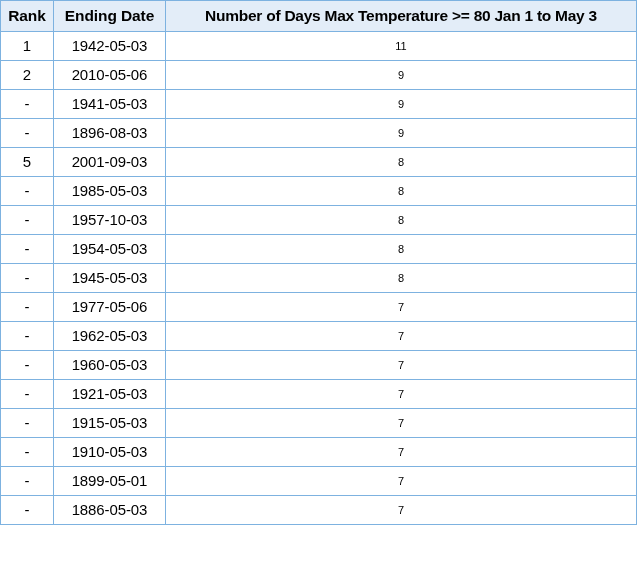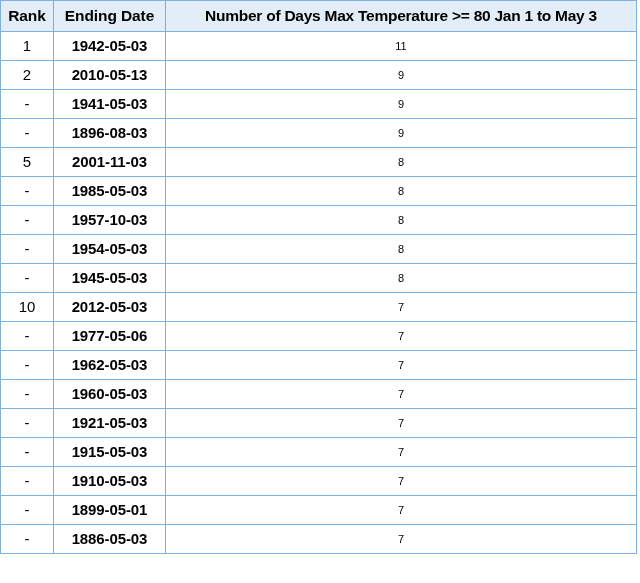--- a/index.html
+++ b/index.html
@@ -60,21 +60,21 @@
 
   table.climate-table tbody td {
     background: #ffffff;
     font-weight: normal;
     font-size: 15px;
     height: 28px;
     line-height: 28px;
   }
 
   table.climate-table tbody td.cell-rank   { font-size: 15px; }
-  table.climate-table tbody td.cell-date   { font-size: 15px; letter-spacing: -0.1px; font-weight: bold; }
+  table.climate-table tbody td.cell-date   { font-size: 15px; letter-spacing: -0.1px; }
   table.climate-table tbody td.cell-value  { font-size: 11px; }
 </style>
 </head>
 <body>
 
 <div id="climate-table-wrap">
   <table class="climate-table">
     <colgroup>
       <col class="col-rank">
       <col class="col-date">
@@ -88,36 +88,36 @@
       </tr>
     </thead>
     <tbody id="table-body">
         <tr>
           <td class="cell-rank">1</td>
           <td class="cell-date">1942-05-03</td>
           <td class="cell-value">11</td>
         </tr>
         <tr>
           <td class="cell-rank">2</td>
-          <td class="cell-date">2010-05-13</td>
+          <td class="cell-date">2010-05-06</td>
           <td class="cell-value">9</td>
         </tr>
         <tr>
           <td class="cell-rank">-</td>
           <td class="cell-date">1941-05-03</td>
           <td class="cell-value">9</td>
         </tr>
         <tr>
           <td class="cell-rank">-</td>
           <td class="cell-date">1896-08-03</td>
           <td class="cell-value">9</td>
         </tr>
         <tr>
           <td class="cell-rank">5</td>
-          <td class="cell-date">2001-11-03</td>
+          <td class="cell-date">2001-09-03</td>
           <td class="cell-value">8</td>
         </tr>
         <tr>
           <td class="cell-rank">-</td>
           <td class="cell-date">1985-05-03</td>
           <td class="cell-value">8</td>
         </tr>
         <tr>
           <td class="cell-rank">-</td>
           <td class="cell-date">1957-10-03</td>
@@ -125,25 +125,20 @@
         </tr>
         <tr>
           <td class="cell-rank">-</td>
           <td class="cell-date">1954-05-03</td>
           <td class="cell-value">8</td>
         </tr>
         <tr>
           <td class="cell-rank">-</td>
           <td class="cell-date">1945-05-03</td>
           <td class="cell-value">8</td>
-        </tr>
-        <tr>
-          <td class="cell-rank">10</td>
-          <td class="cell-date">2012-05-03</td>
-          <td class="cell-value">7</td>
         </tr>
         <tr>
           <td class="cell-rank">-</td>
           <td class="cell-date">1977-05-06</td>
           <td class="cell-value">7</td>
         </tr>
         <tr>
           <td class="cell-rank">-</td>
           <td class="cell-date">1962-05-03</td>
           <td class="cell-value">7</td>

